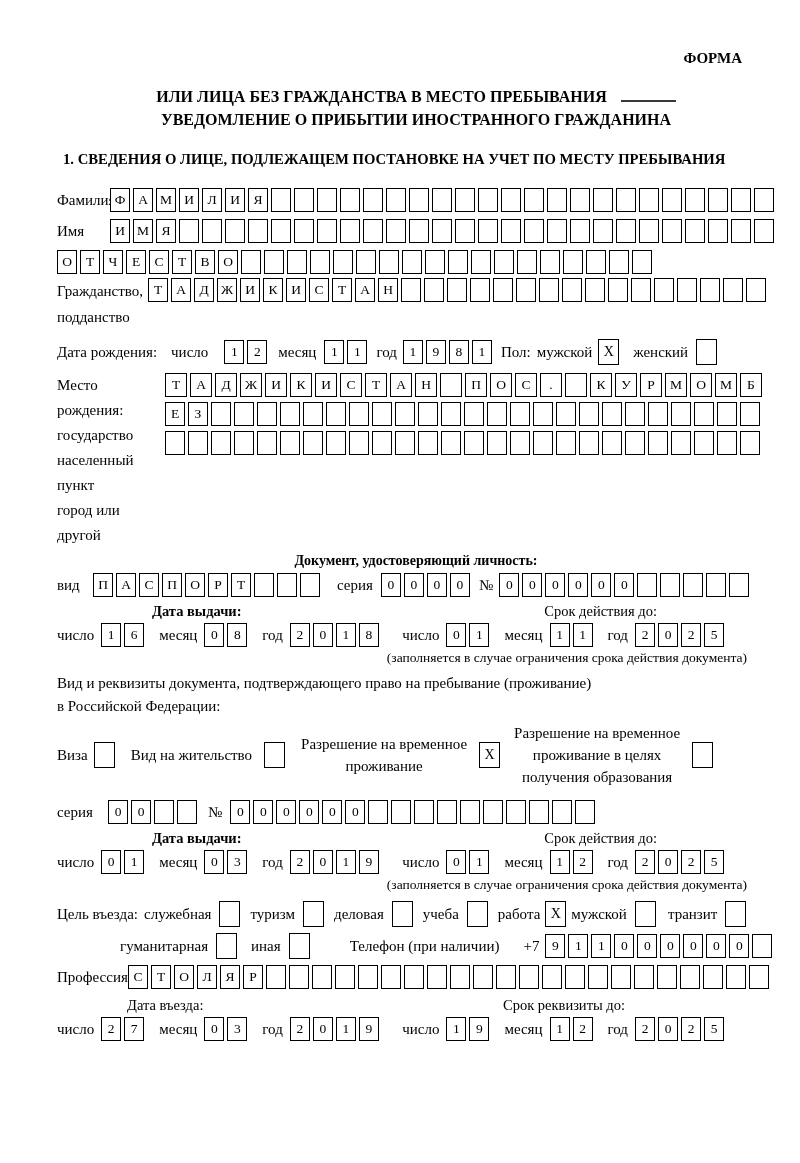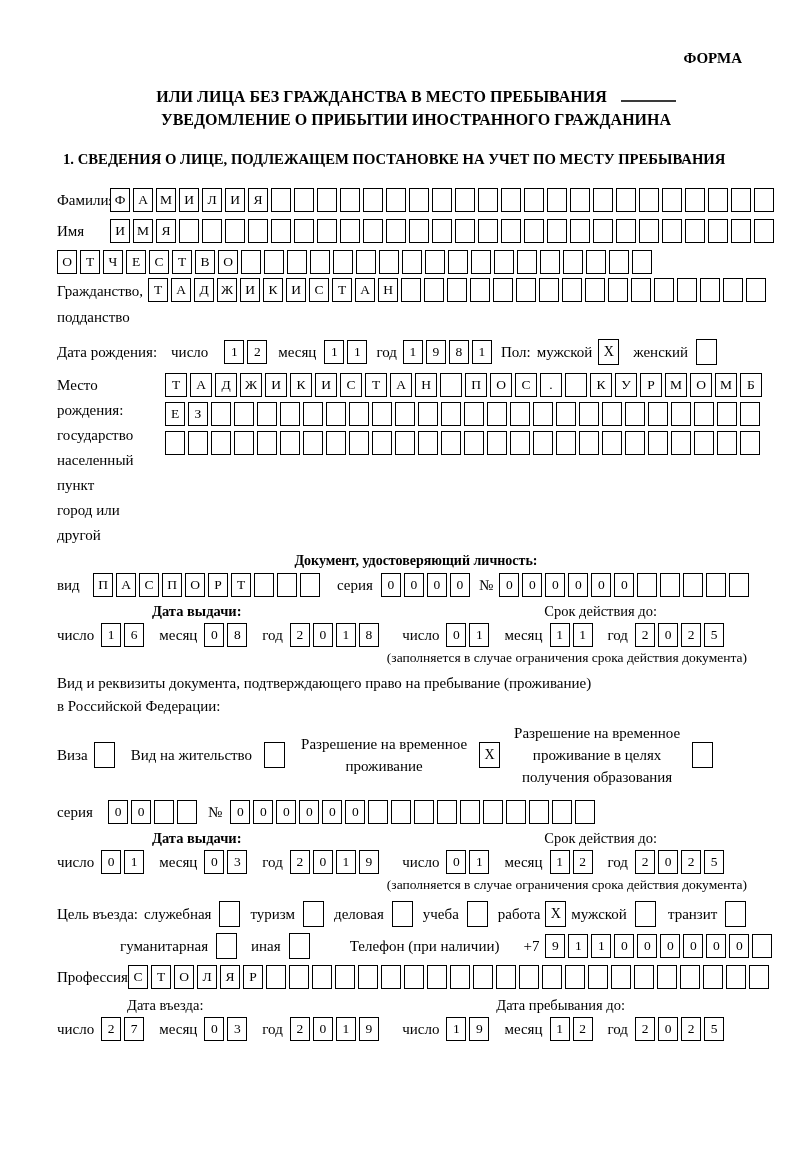--- a/index.html
+++ b/index.html
@@ -613,21 +613,21 @@
         <span class="box"></span>
         <span class="box"></span>
         <span class="box"></span>
         <span class="box"></span>
         <span class="box"></span>
       </span>
   </div>
 
   <div class="hdrrow" style="margin-top:8px;">
     <span class="h-entry">Дата въезда:</span>
-    <span class="h-stay">Дата пребывания до:</span>
+    <span class="h-stay">Срок реквизиты до:</span>
   </div>
 
   <div class="daterow">
     <div class="dgroup">
       <span class="dl">число</span>
       <span class="boxes">
           <span class="box">2</span>
           <span class="box">7</span>
         </span>
       <span class="dl2">месяц</span>

